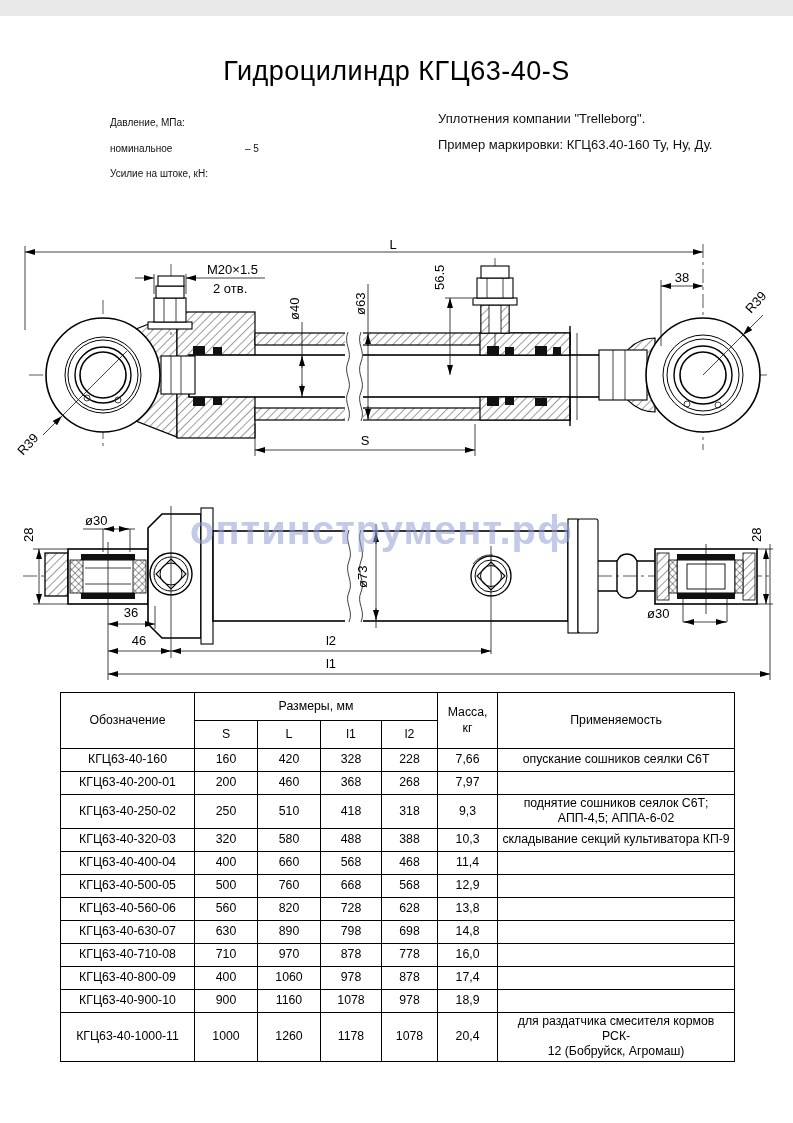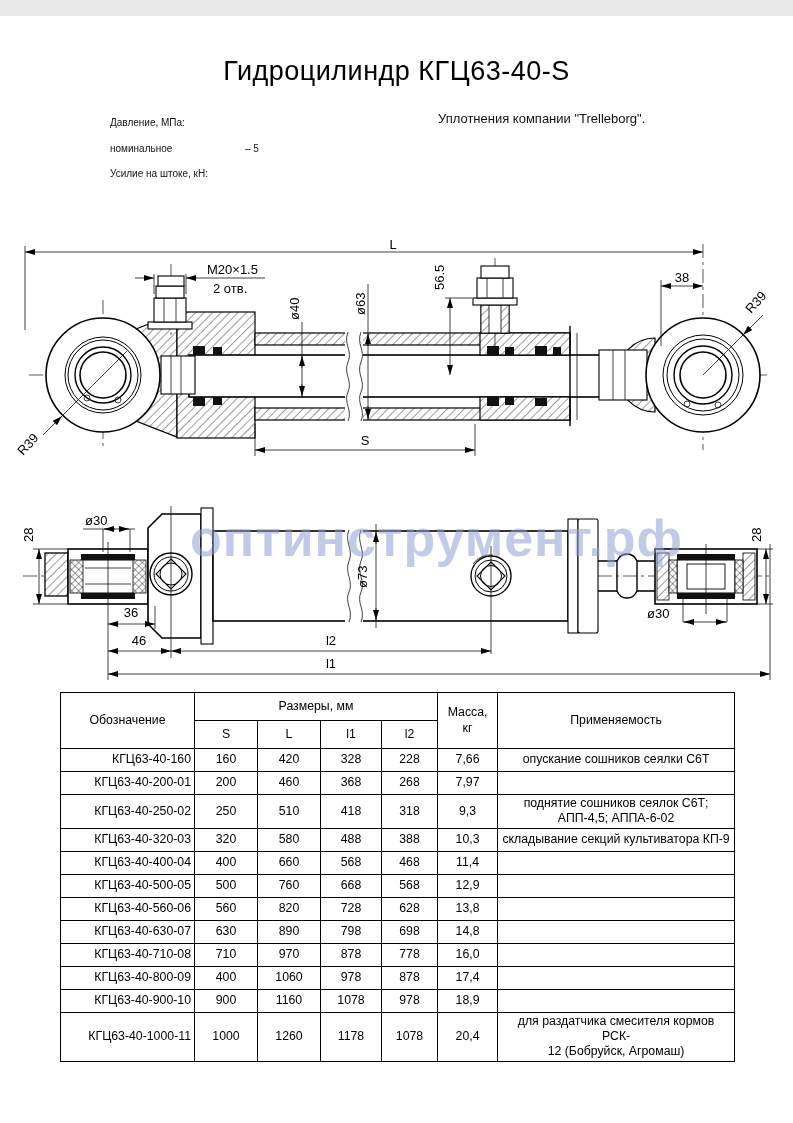--- a/index.html
+++ b/index.html
@@ -4,38 +4,38 @@
 <style>
   html,body{margin:0;padding:0;background:#e9e9e9}
   .page{position:relative;width:793px;height:1123px;background:#fff;margin:16px auto;
         font-family:"Liberation Sans",sans-serif;color:#111;overflow:hidden}
   .title{position:absolute;top:40px;left:0;width:100%;text-align:center;
          font-size:27px;font-weight:normal;letter-spacing:.5px;color:#000}
   .specs{position:absolute;left:110px;top:94px;font-size:10px;width:240px}
   .spec-line{position:relative;height:25.5px;display:flex;align-items:center}
   .spec-val{position:absolute;left:135px}
   .notes{position:absolute;left:438px;top:90px;font-size:13px;line-height:25.5px}
-  .watermark{position:absolute;left:190px;top:492px;z-index:6;font-size:52px;font-weight:bold;
+  .watermark{position:absolute;left:190px;top:492px;z-index:6;font-size:40px;font-weight:bold;
              letter-spacing:1px;color:rgba(146,159,212,.55);white-space:nowrap;pointer-events:none}
   svg{position:absolute}
   #svg-top{left:15px;top:222px}
   #svg-bot{left:15px;top:468px}
   .cl{stroke:#111;stroke-width:.7;fill:none;stroke-dasharray:14 4 3 4}
   .thin{stroke:#111;stroke-width:.8;fill:none}
   .ln{stroke:#000;stroke-width:1.4;fill:none}
   .main{stroke:#000;stroke-width:1.6;fill:#fff}
   .m2{stroke:#000;stroke-width:1.1;fill:#fff}
   .blk{fill:#111;stroke:none}
   text.dt{font-size:13px;fill:#000}
   .tbl{position:absolute;left:60px;top:676px;width:674px;border-collapse:collapse;
        font-size:12.3px;color:#000;border:1.5px solid #000;table-layout:fixed}
   .tbl th,.tbl td{border:1px solid #000;font-weight:normal;padding:1px 3px;line-height:1.25}
   .tbl thead tr{height:28px}
   .tbl tbody tr{height:23px}
-  .c-des{text-align:right;padding-left:7px}
+  .c-des{text-align:center;padding-left:7px}
   .c-num{text-align:center}
   .c-app{text-align:center;padding:2px 8px;white-space:pre-wrap}
   .th-mass{white-space:pre-line}
 </style>
 </head>
 <body>
 
 <div class="page">
 
   <div class="title">Гидроцилиндр КГЦ63-40-S</div>
@@ -44,20 +44,21 @@
     <div class="spec-line">Давление, МПа:</div>
     <div class="spec-line">
       <span>номинальное</span>
       <span class="spec-val">– 5</span>
     </div>
     <div class="spec-line">Усилие на штоке, кН:</div>
   </div>
 
   <div class="notes">
     <div>Уплотнения компании "Trelleborg".</div>
+    <div>Пример маркировки: КГЦ63.40-160 Ту, Ну, Ду.</div>
   </div>
 
   <svg id="svg-top" width="765" height="235" viewBox="0 0 765 235">
     <defs>
       <pattern id="ht" width="6" height="6" patternUnits="userSpaceOnUse" patternTransform="rotate(45)">
         <rect width="6" height="6" fill="#fff"></rect>
           <line x1="0" y1="0" x2="0" y2="6" stroke="#222" stroke-width=".9"></line>
       </pattern>
       <marker id="arT" viewBox="0 0 10 7" refX="10" refY="3.5" markerWidth="10" markerHeight="7" orient="auto-start-reverse" markerUnits="userSpaceOnUse">
         <path d="M0,.5 L10,3.5 L0,6.5 Z" fill="#000"></path>

